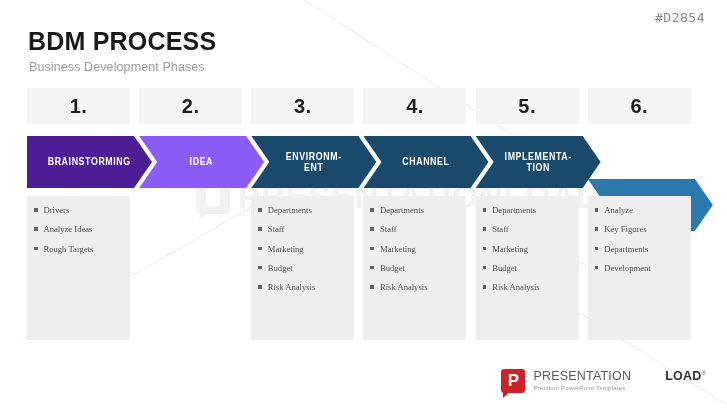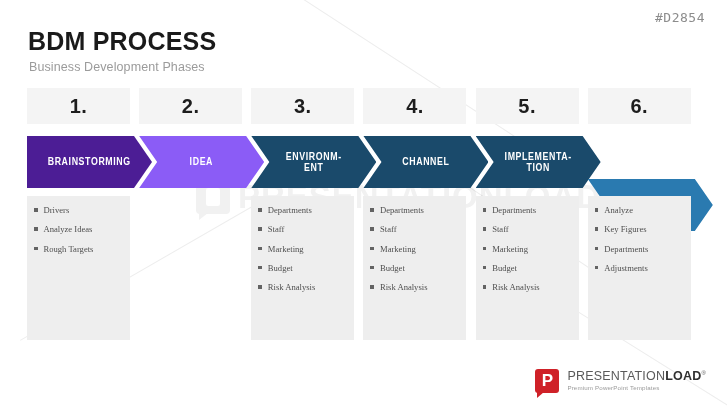--- a/index.html
+++ b/index.html
@@ -233,21 +233,21 @@
     padding-bottom: 1px;
   }
   .logo-text { line-height: 1.05; }
   .logo-name {
     font-size: 12.5px;
     letter-spacing: 0.2px;
     color: #5a5a5a;
     font-weight: normal;
     white-space: nowrap;
   }
-  .logo-name b { color: #2f2f2f; font-weight: bold; }
+  .logo-name b { color: #2f2f2f; font-weight: bold; margin-left: 34px; }
   .logo-name sup { font-size: 6px; vertical-align: super; }
   .logo-tag {
     font-size: 6.2px;
     color: #9a9a9a;
     letter-spacing: 0.15px;
     margin-top: 2px;
     white-space: nowrap;
   }
 </style>
 </head>
@@ -422,21 +422,21 @@
           <li>
               <span class="bullet"></span>
               <span>Key Figures</span>
             </li>
           <li>
               <span class="bullet"></span>
               <span>Departments</span>
             </li>
           <li>
               <span class="bullet"></span>
-              <span>Adjustments</span>
+              <span>Development</span>
             </li>
         </ul>
       </div>
     </div>
 
   </div>
 
   <div class="logo">
     <div class="logo-mark">
       <span class="p-glyph">P</span>

